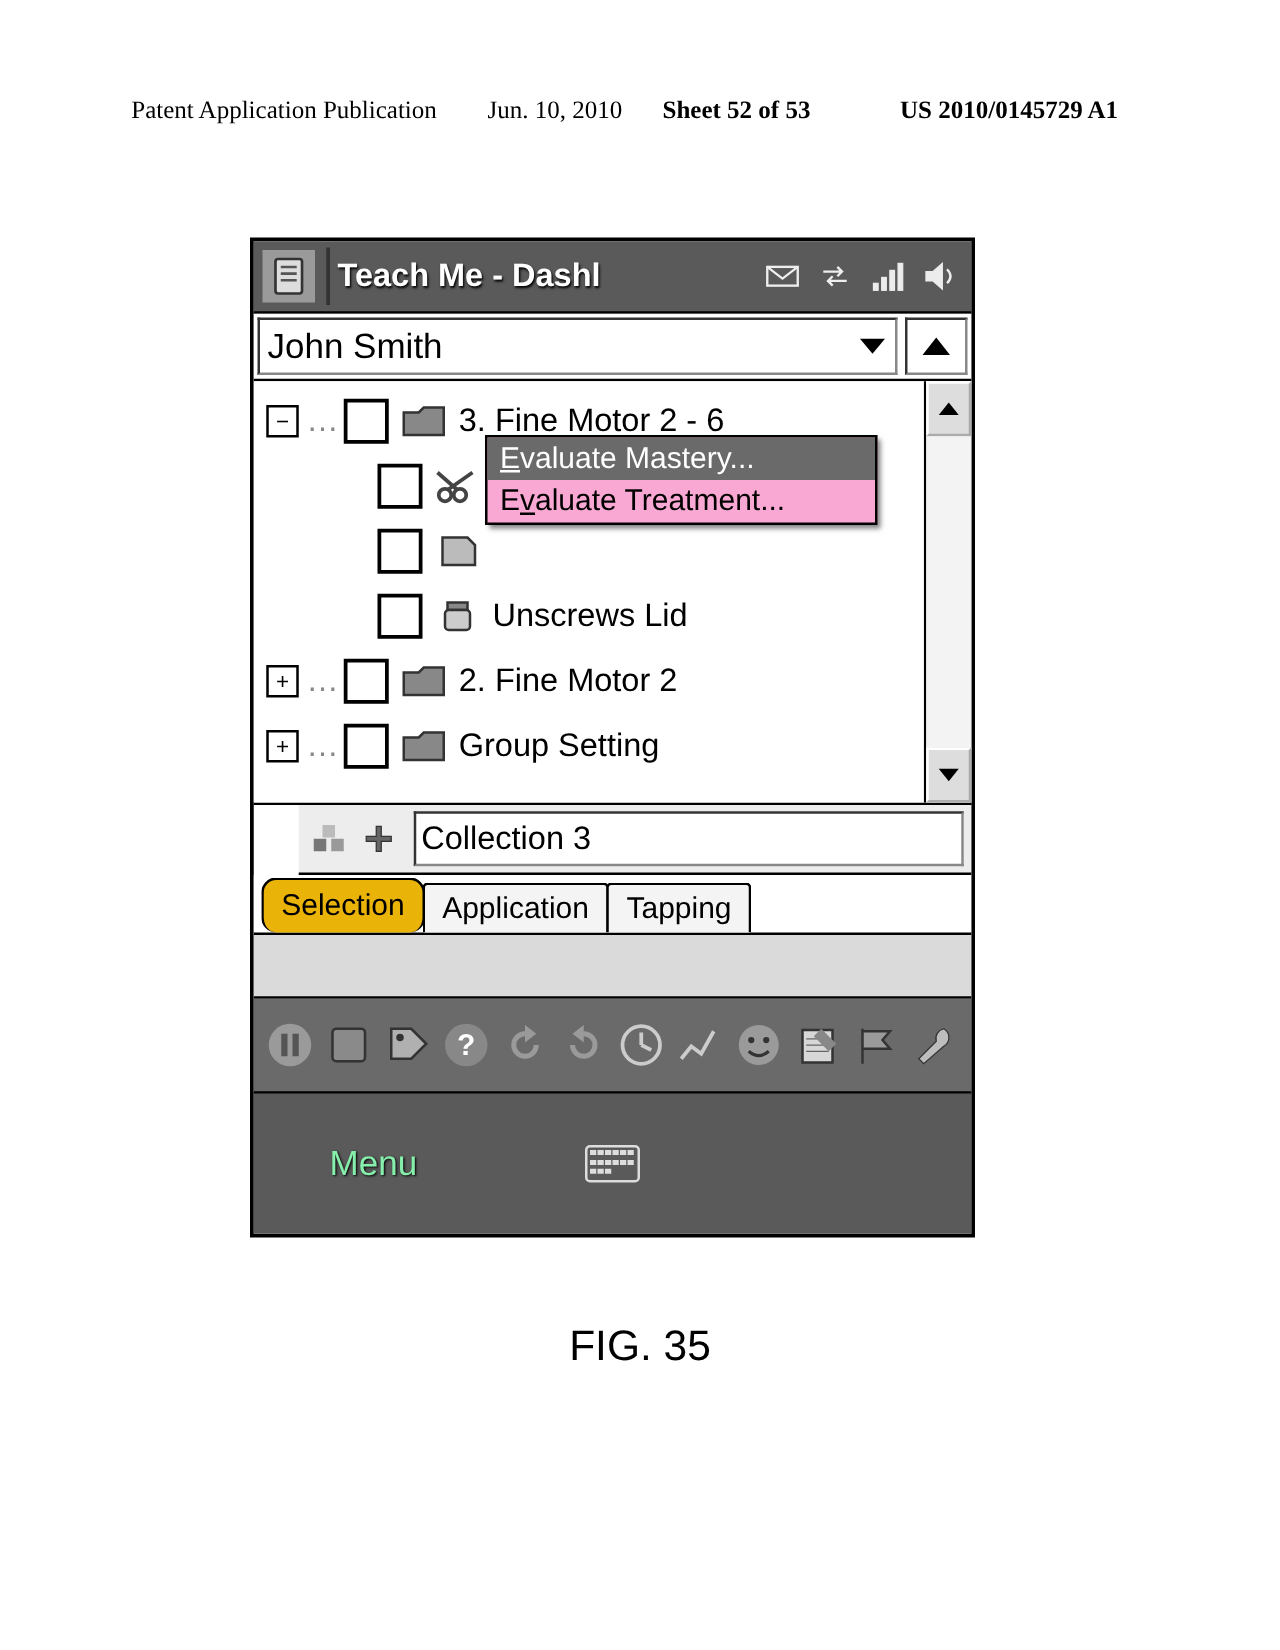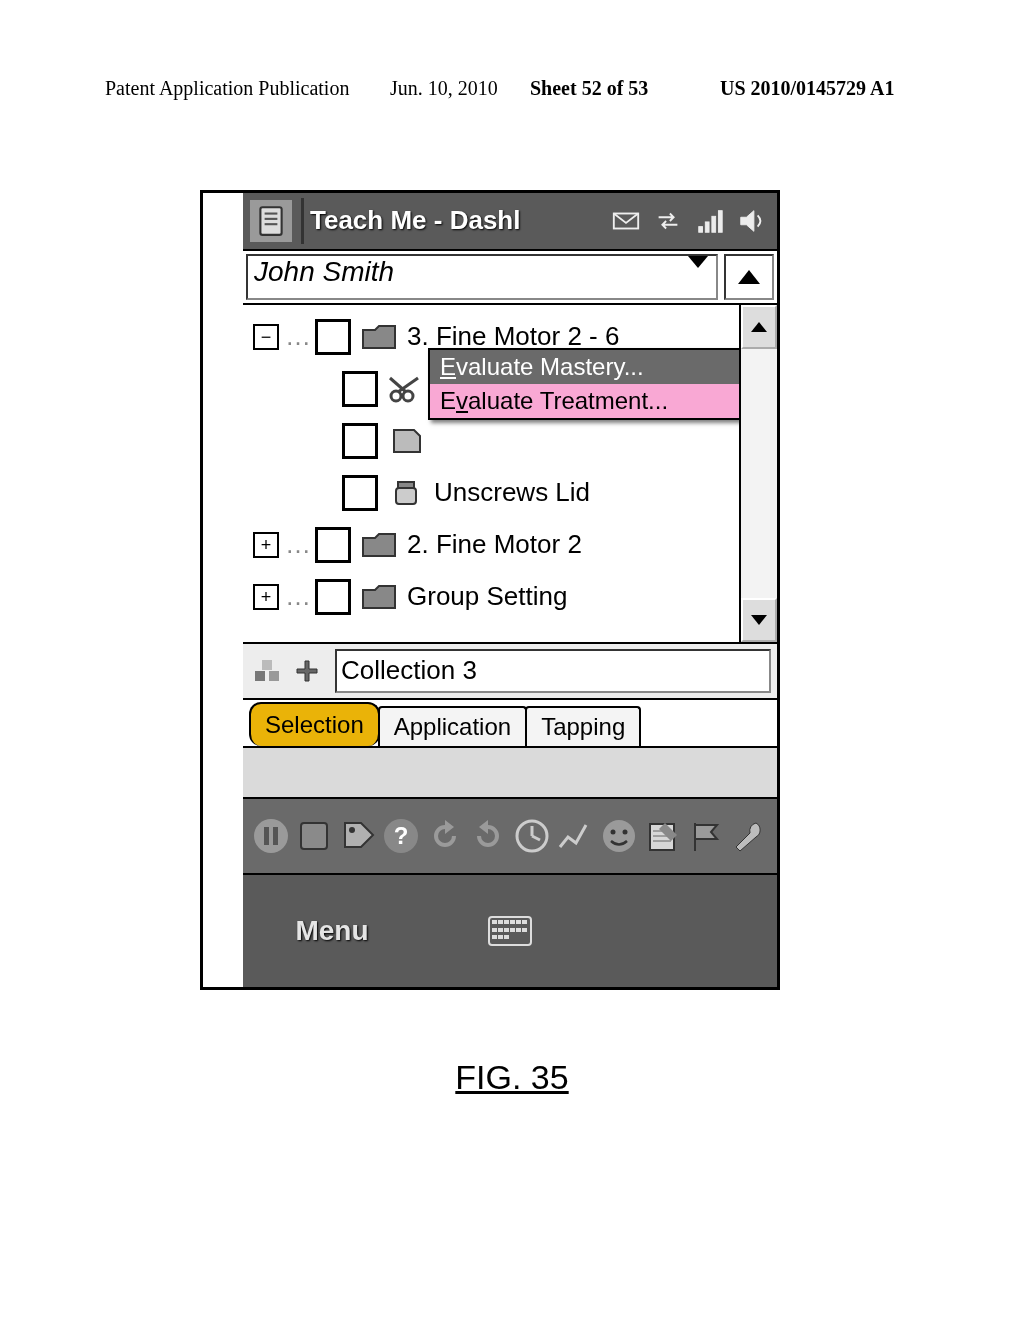--- a/index.html
+++ b/index.html
@@ -18,32 +18,30 @@
   }
   .page-header .pub  { position:absolute; left:105px; }
   .page-header .date { position:absolute; left:390px; }
   .page-header .sheet{ position:absolute; left:530px; font-weight:bold; }
   .page-header .pubno{ position:absolute; left:720px; font-weight:bold; }
 
   .fig-label {
     position:absolute; top:1060px; left:0; width:1024px;
     text-align:center;
     font: 34px/1 Arial, Helvetica, sans-serif;
-    text-decoration: underline;
   }
 
   
   .device {
     position:absolute;
     top:190px; left:200px;
     width:580px; height:800px;
     border:3px solid #000;
     background:#fff;
     box-sizing:border-box;
-    padding-left:40px;
   }
 
   
   .titlebar {
     height:58px;
     background:#5a5a5a;
     display:flex; align-items:center;
     border-bottom:2px solid #000;
     box-sizing:border-box;
     padding:0 4px;
@@ -68,24 +66,23 @@
     height:54px;
     display:flex;
     border-bottom:2px solid #000;
     box-sizing:border-box;
     background:#fff;
   }
   .user-select {
     flex:1;
     border:2px inset #888;
     margin:3px;
-    display:flex; align-items:flex-start;
+    display:flex; align-items:center;
     background:#fff;
     box-sizing:border-box;
-    font-style:italic;
   }
   .user-select span {
     font-size:28px; padding-left:6px;
     font-family:"Trebuchet MS", Tahoma, sans-serif;
   }
   .user-select .arrow {
     margin-left:auto; margin-right:8px;
     width:0;height:0;
     border-left:10px solid transparent;
     border-right:10px solid transparent;
@@ -194,20 +191,21 @@
   .context-menu .cm-item .ul { text-decoration:underline; }
 
   
   .collection-row {
     height:56px;
     display:flex; align-items:center;
     border-bottom:2px solid #000;
     box-sizing:border-box;
     padding-left:6px;
     background:#ededed;
+    margin-left:36px;
   }
   .collection-row .icon {
     width:36px; height:36px; margin-right:4px;
     display:flex; align-items:center; justify-content:center;
   }
   .collection-row .icon svg { width:32px; height:32px; }
   .collection-row .coll-field {
     flex:1; height:40px; margin:0 6px;
     border:2px inset #888; background:#fff;
     display:flex; align-items:center;
@@ -267,21 +265,21 @@
   }
   .soft-row {
     height:112px;
     display:flex;
     background:#5a5a5a;
   }
   .soft-cell {
     flex:1; display:flex; align-items:center; justify-content:center;
   }
   .soft-label {
-    color:#e5e5e5; font-weight:bold; font-size:28px;
+    color:#86efac; font-weight:normal; font-size:28px;
     text-shadow:1px 1px 2px #000;
   }
   .kb-icon {
     width:44px; height:30px;
     border:2px solid #ddd; border-radius:4px;
     display:flex; flex-wrap:wrap; gap:1px; padding:2px;
     box-sizing:border-box;
   }
   .kb-icon .k { width:5px; height:4px; background:#ddd; }
 </style>

